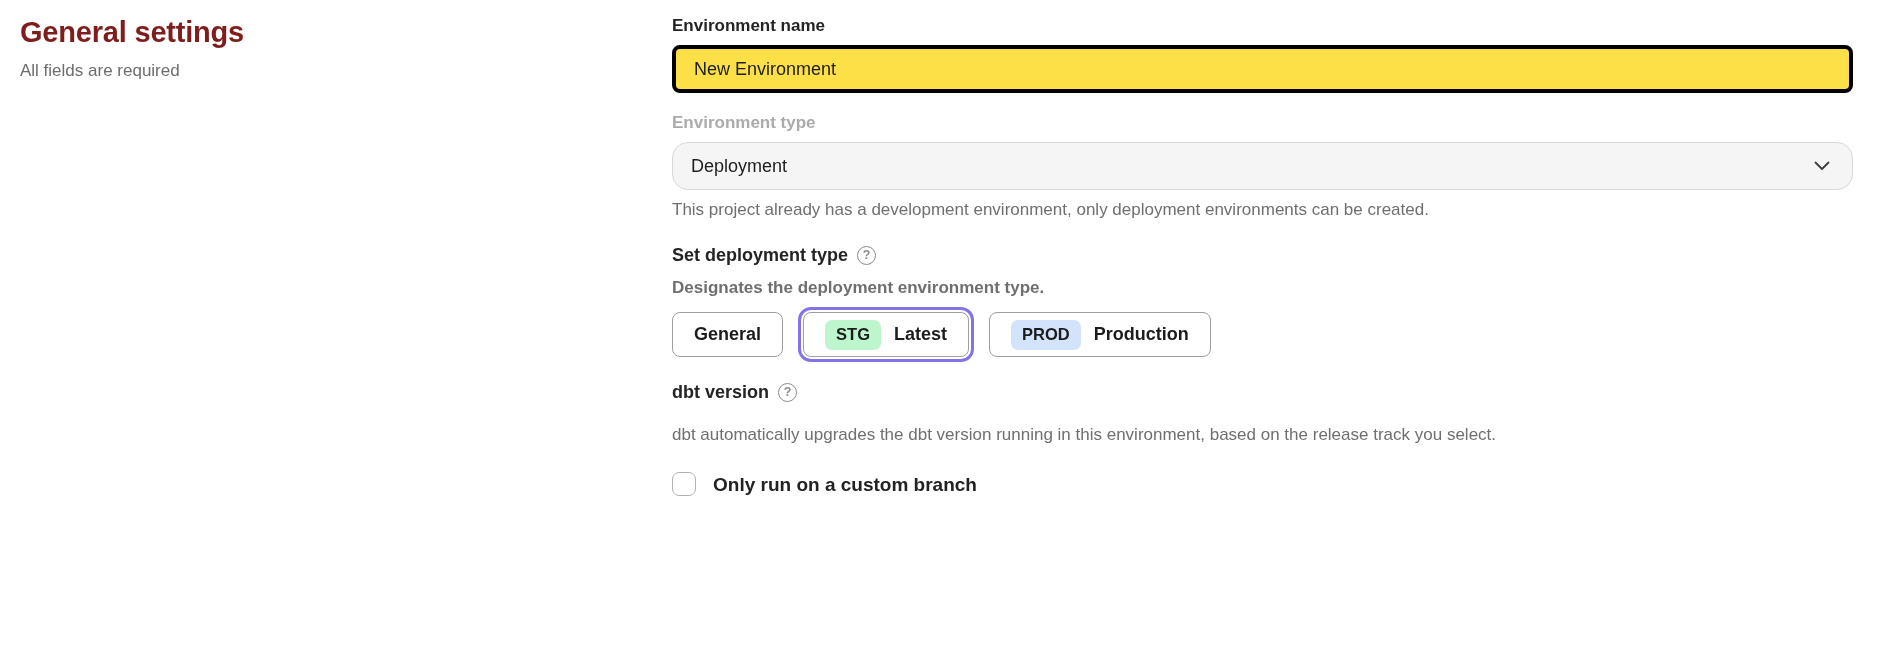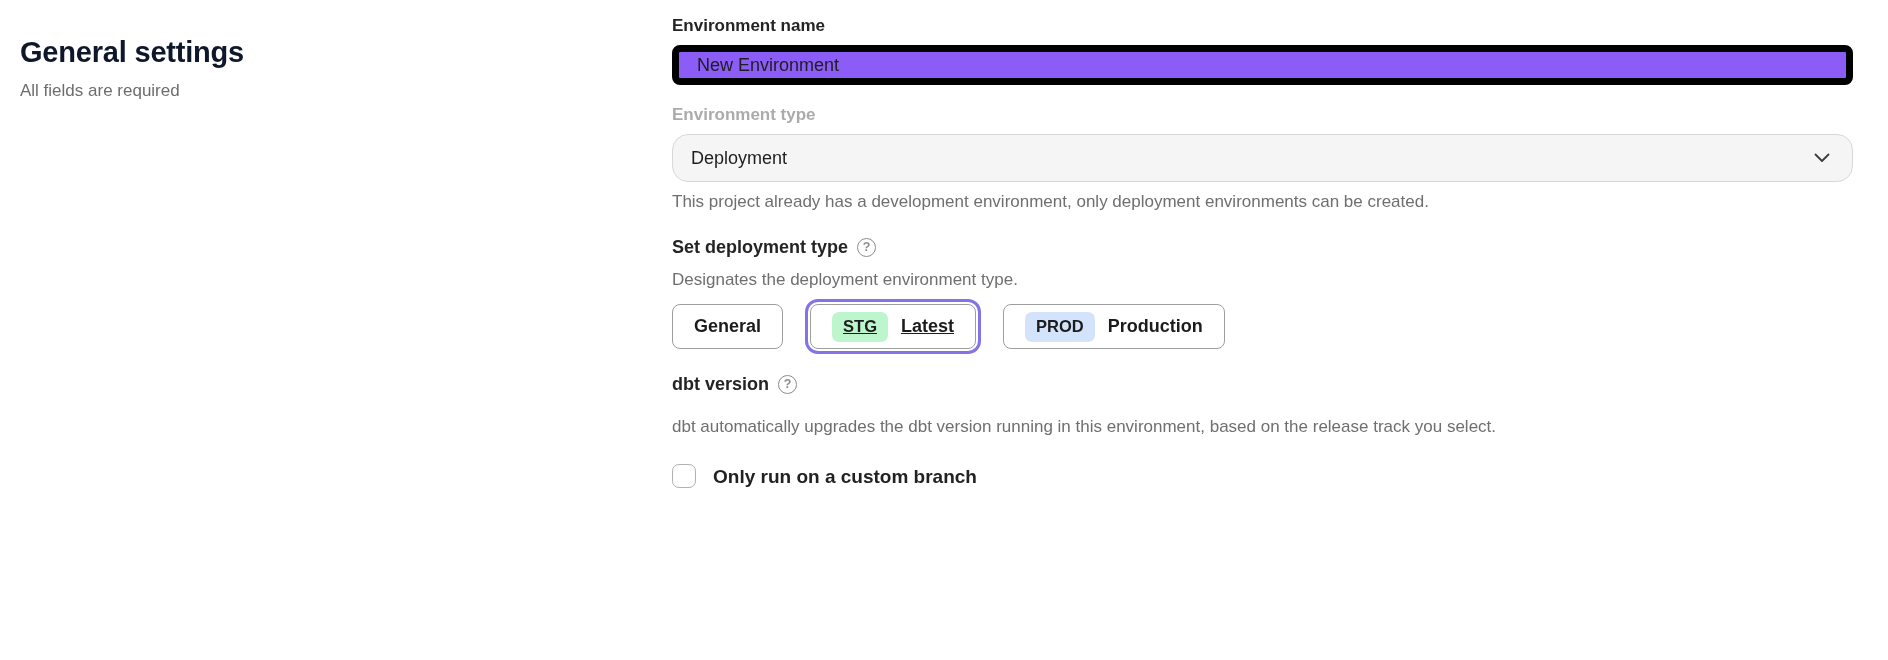--- a/index.html
+++ b/index.html
@@ -9,45 +9,45 @@
     color: #1e1e1e;
     width: 1888px;
     height: 660px;
     position: relative;
     overflow: hidden;
   }
   .page { position: relative; width: 1888px; height: 660px; }
 
   
   .left-col { position: absolute; left: 20px; top: 16px; width: 560px; }
-  .page-title { font-size: 29px; font-weight: 700; color: #0f172a; letter-spacing: -0.2px; margin-top: 20px; }
+  .page-title { font-size: 29px; font-weight: 700; color: #7f1d1d; letter-spacing: -0.2px; }
   .page-subtitle { font-size: 17px; color: #6d6d6d; margin-top: 12px; font-weight: 400; }
 
   
   .form-col { position: absolute; left: 672px; top: 16px; width: 1181px; }
 
   .field-label {
     display: block;
     font-size: 17px;
     font-weight: 600;
     color: #242424;
     margin-bottom: 9px;
   }
   .field-label.disabled { color: #ababab; }
 
   .text-input {
     width: 100%;
-    height: 40px;
-    border: 7px solid #000000;
+    height: 48px;
+    border: 4px solid #000000;
     border-radius: 8px;
     padding: 0 18px;
     font-family: "Liberation Sans", sans-serif;
     font-size: 18px;
     color: #1e1e1e;
-    background: #8b5cf6;
+    background: #fde047;
     outline: none;
   }
 
   .select-box {
     width: 100%;
     height: 48px;
     border: 1px solid #c2c2c2;
     border-radius: 16px;
     padding: 0 18px;
     display: flex;
@@ -85,42 +85,41 @@
     justify-content: center;
     width: 19px; height: 19px;
     border: 1.6px solid #8c8c8c;
     border-radius: 50%;
     color: #8c8c8c;
     font-size: 12.5px;
     font-weight: 600;
     cursor: pointer;
     line-height: 1;
   }
-  .section-desc { font-size: 17px; color: #6f6f6f; margin-top: 12px; }
+  .section-desc { font-size: 17px; color: #6f6f6f; margin-top: 12px; font-weight: bold; }
 
   .btn-row { display: flex; align-items: center; gap: 15px; margin-top: 14px; }
   .type-btn {
     display: inline-flex;
     align-items: center;
     gap: 13px;
     height: 45px;
     padding: 16px 21px;
     background: #ffffff;
     border: 1px solid #9e9e9e;
     border-radius: 8px;
     font-family: "Liberation Sans", sans-serif;
     font-size: 18px;
     font-weight: 600;
     color: #1c1c1c;
     cursor: pointer;
   }
   .type-btn.selected {
     box-shadow: 0 0 0 2px #ffffff, 0 0 0 5px #8273e8;
-    margin: 0 12px;
-    text-decoration: underline;
+    margin: 0 5px;
   }
   .badge {
     display: inline-flex;
     align-items: center;
     height: 30px;
     padding: 0 11px;
     border-radius: 7px;
     font-size: 16.5px;
     font-weight: 600;
     color: #1c1c1c;

